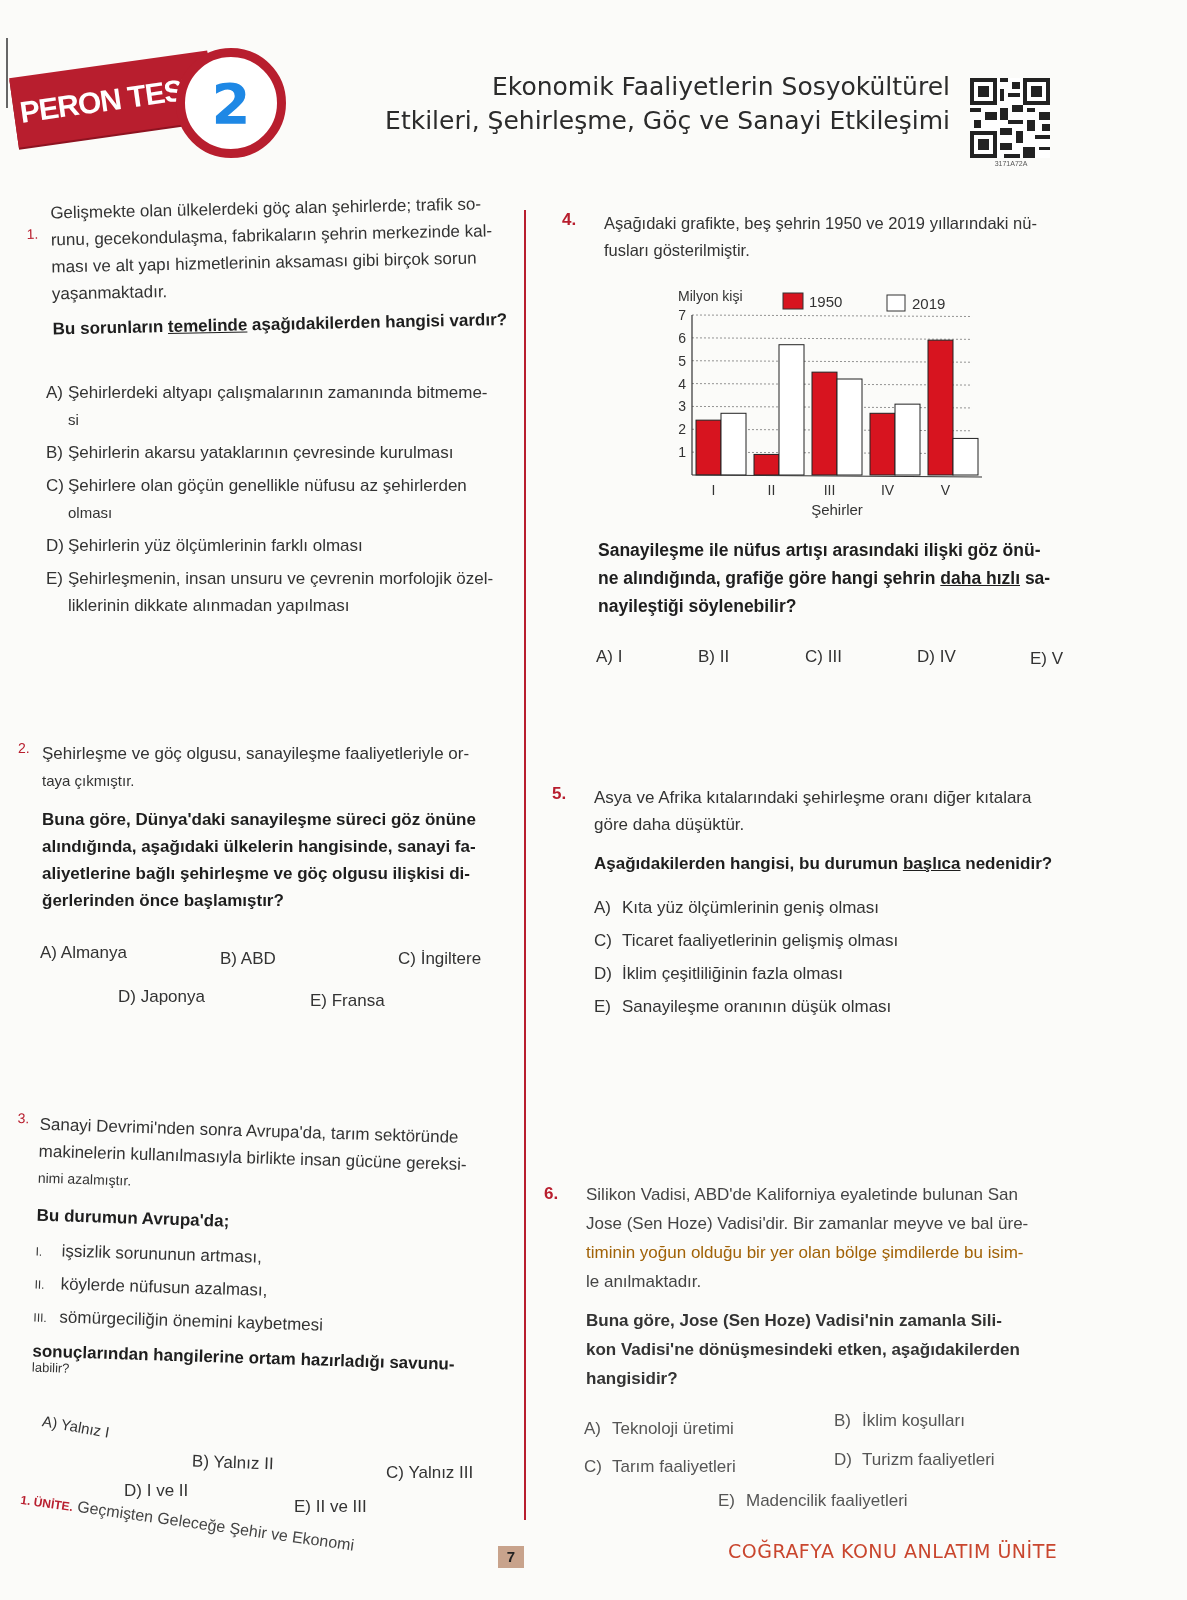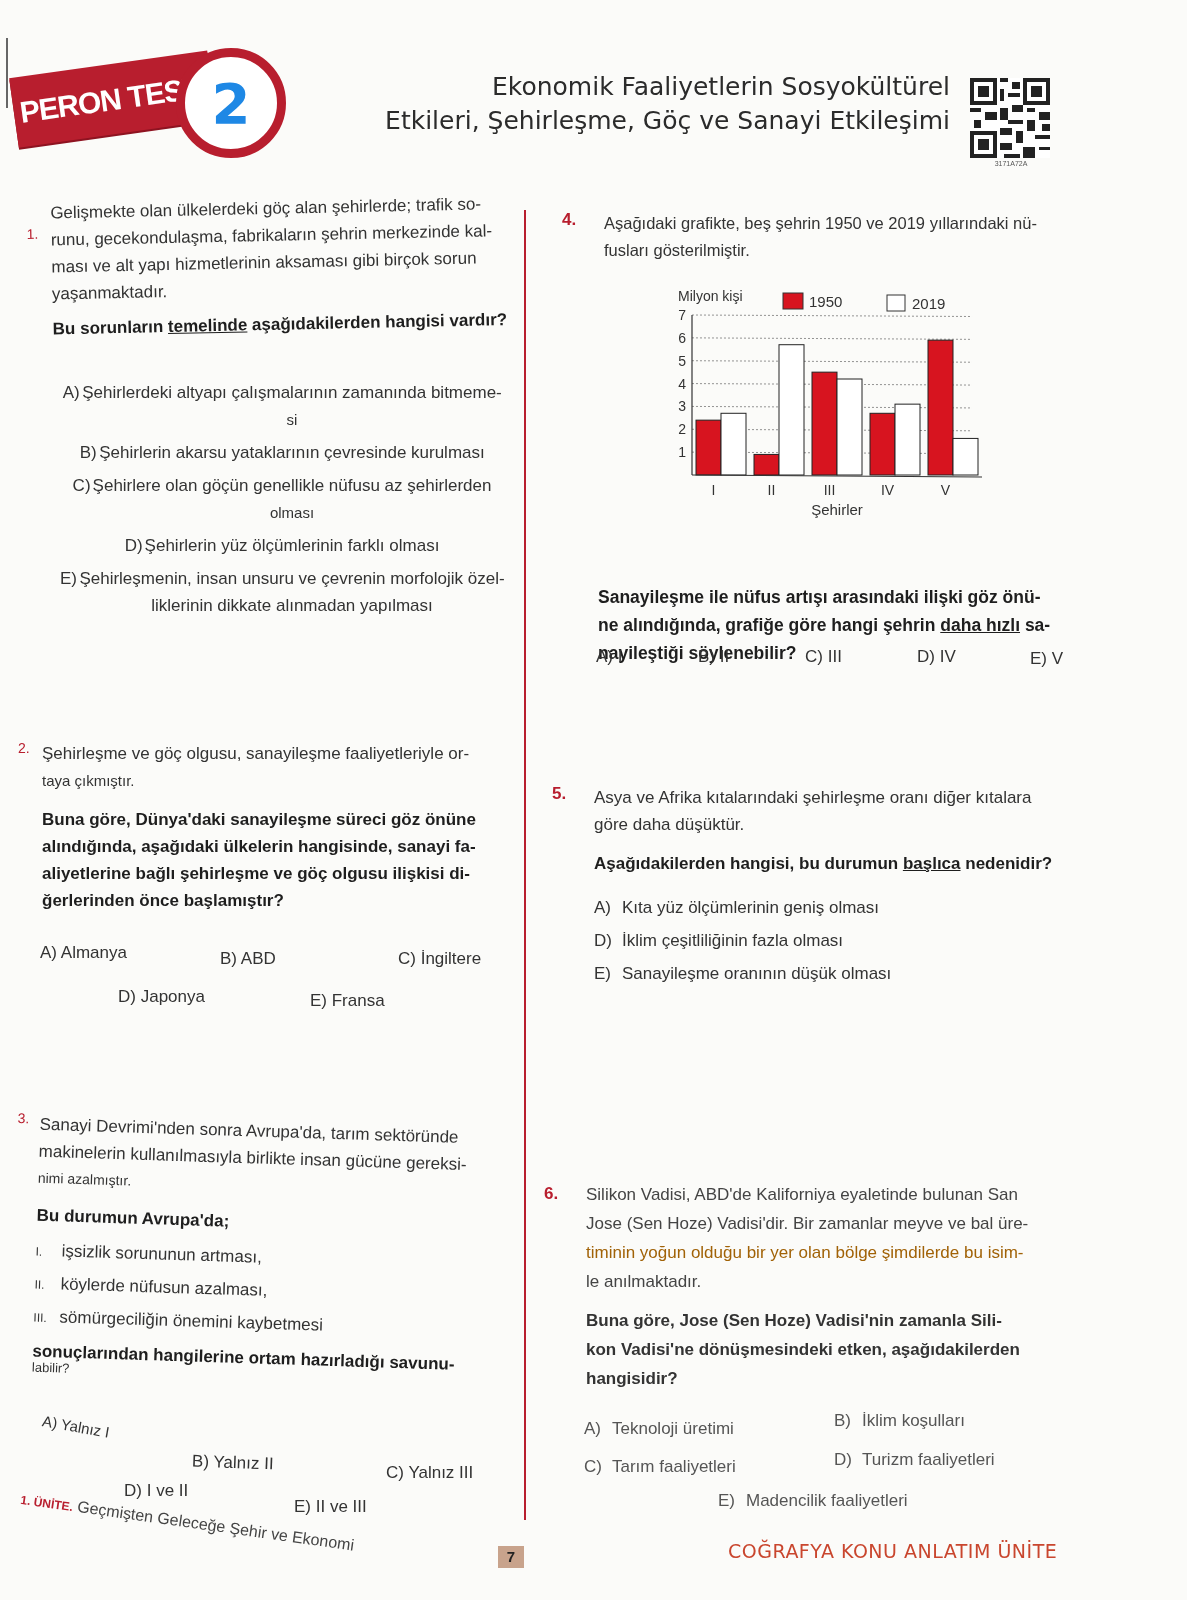--- a/index.html
+++ b/index.html
@@ -119,21 +119,21 @@
       <div class="qtext">runu, gecekondulaşma, fabrikaların şehrin merkezinde kal-</div>
       <div class="qtext">ması ve alt yapı hizmetlerinin aksaması gibi birçok sorun</div>
       <div class="qtext">yaşanmaktadır.</div>
       <div class="qbold" style="margin-top:8px;">
         <span>Bu sorunların </span><span class="u">temelinde</span><span> aşağıdakilerden hangisi vardır?</span>
       </div>
     </div>
   </div>
 </div>
 
-<div class="abs" style="left:46px;top:376px;width:470px;text-align:center;">
+<div class="abs" style="left:46px;top:376px;width:470px;">
   <div class="opt"><span class="opt-letter">A)</span><span>Şehirlerdeki altyapı çalışmalarının zamanında bitmeme-</span></div>
   <div class="opt" style="padding-left:22px;margin-top:-6px;font-size:15px;">si</div>
   <div class="opt"><span class="opt-letter">B)</span><span>Şehirlerin akarsu yataklarının çevresinde kurulması</span></div>
   <div class="opt"><span class="opt-letter">C)</span><span>Şehirlere olan göçün genellikle nüfusu az şehirlerden</span></div>
   <div class="opt" style="padding-left:22px;margin-top:-6px;font-size:15px;">olması</div>
   <div class="opt"><span class="opt-letter">D)</span><span>Şehirlerin yüz ölçümlerinin farklı olması</span></div>
   <div class="opt"><span class="opt-letter">E)</span><span>Şehirleşmenin, insan unsuru ve çevrenin morfolojik özel-</span></div>
   <div class="opt" style="padding-left:22px;margin-top:-6px;">liklerinin dikkate alınmadan yapılması</div>
 </div>
 
@@ -236,39 +236,40 @@
         <text x="217.5" y="210" text-anchor="middle" font-size="14" fill="#333" font-family="Liberation Sans, sans-serif">IV</text>
         <text x="275.5" y="210" text-anchor="middle" font-size="14" fill="#333" font-family="Liberation Sans, sans-serif">V</text>
       </g>
     <line x1="22" y1="30" x2="22" y2="190" stroke="#333" stroke-width="1.2"></line>
     <line x1="22" y1="190" x2="312" y2="192" stroke="#333" stroke-width="1.2"></line>
     <text x="167" y="230" text-anchor="middle" font-size="15" fill="#333" font-family="Liberation Sans, sans-serif">Şehirler</text>
   </svg>
 </div>
 
 <div class="abs" style="left:598px;top:536px;width:480px;">
-  <div class="qbold" style="font-size:17.5px;line-height:28px;margin-top:47px;">Sanayileşme ile nüfus artışı arasındaki ilişki göz önü-</div>
+  <div class="qbold" style="font-size:17.5px;line-height:28px;">Sanayileşme ile nüfus artışı arasındaki ilişki göz önü-</div>
   <div class="qbold" style="font-size:17.5px;line-height:28px;"><span>ne alındığında, grafiğe göre hangi şehrin </span><span class="u">daha hızlı</span><span> sa-</span></div>
   <div class="qbold" style="font-size:17.5px;line-height:28px;">nayileştiği söylenebilir?</div>
 </div>
 <div class="abs opt" style="left:596px;top:640px;"><span>A)</span> <span>I</span></div>
 <div class="abs opt" style="left:698px;top:640px;"><span>B)</span> <span>II</span></div>
 <div class="abs opt" style="left:805px;top:640px;"><span>C)</span> <span>III</span></div>
 <div class="abs opt" style="left:917px;top:640px;"><span>D)</span> <span>IV</span></div>
 <div class="abs opt" style="left:1030px;top:642px;"><span>E)</span> <span>V</span></div>
 
 <div class="abs" style="left:552px;top:784px;width:530px;">
   <div style="display:flex;">
     <span class="qnum red" style="width:42px;">5.</span>
     <div>
       <div class="qtext">Asya ve Afrika kıtalarındaki şehirleşme oranı diğer kıtalara</div>
       <div class="qtext">göre daha düşüktür.</div>
       <div class="qbold" style="margin-top:12px;"><span>Aşağıdakilerden hangisi, bu durumun </span><span class="u">başlıca</span><span> nedenidir?</span></div>
       <div style="margin-top:14px;">
         <div class="opt"><span class="opt-letter" style="width:28px;">A)</span><span>Kıta yüz ölçümlerinin geniş olması</span></div>
+        <div class="opt"><span class="opt-letter" style="width:28px;">C)</span><span>Ticaret faaliyetlerinin gelişmiş olması</span></div>
         <div class="opt"><span class="opt-letter" style="width:28px;">D)</span><span>İklim çeşitliliğinin fazla olması</span></div>
         <div class="opt"><span class="opt-letter" style="width:28px;">E)</span><span>Sanayileşme oranının düşük olması</span></div>
       </div>
     </div>
   </div>
 </div>
 
 <div class="abs" style="left:544px;top:1180px;width:530px;">
   <div style="display:flex;">
     <span class="qnum red" style="width:42px;margin-top:4px;">6.</span>

